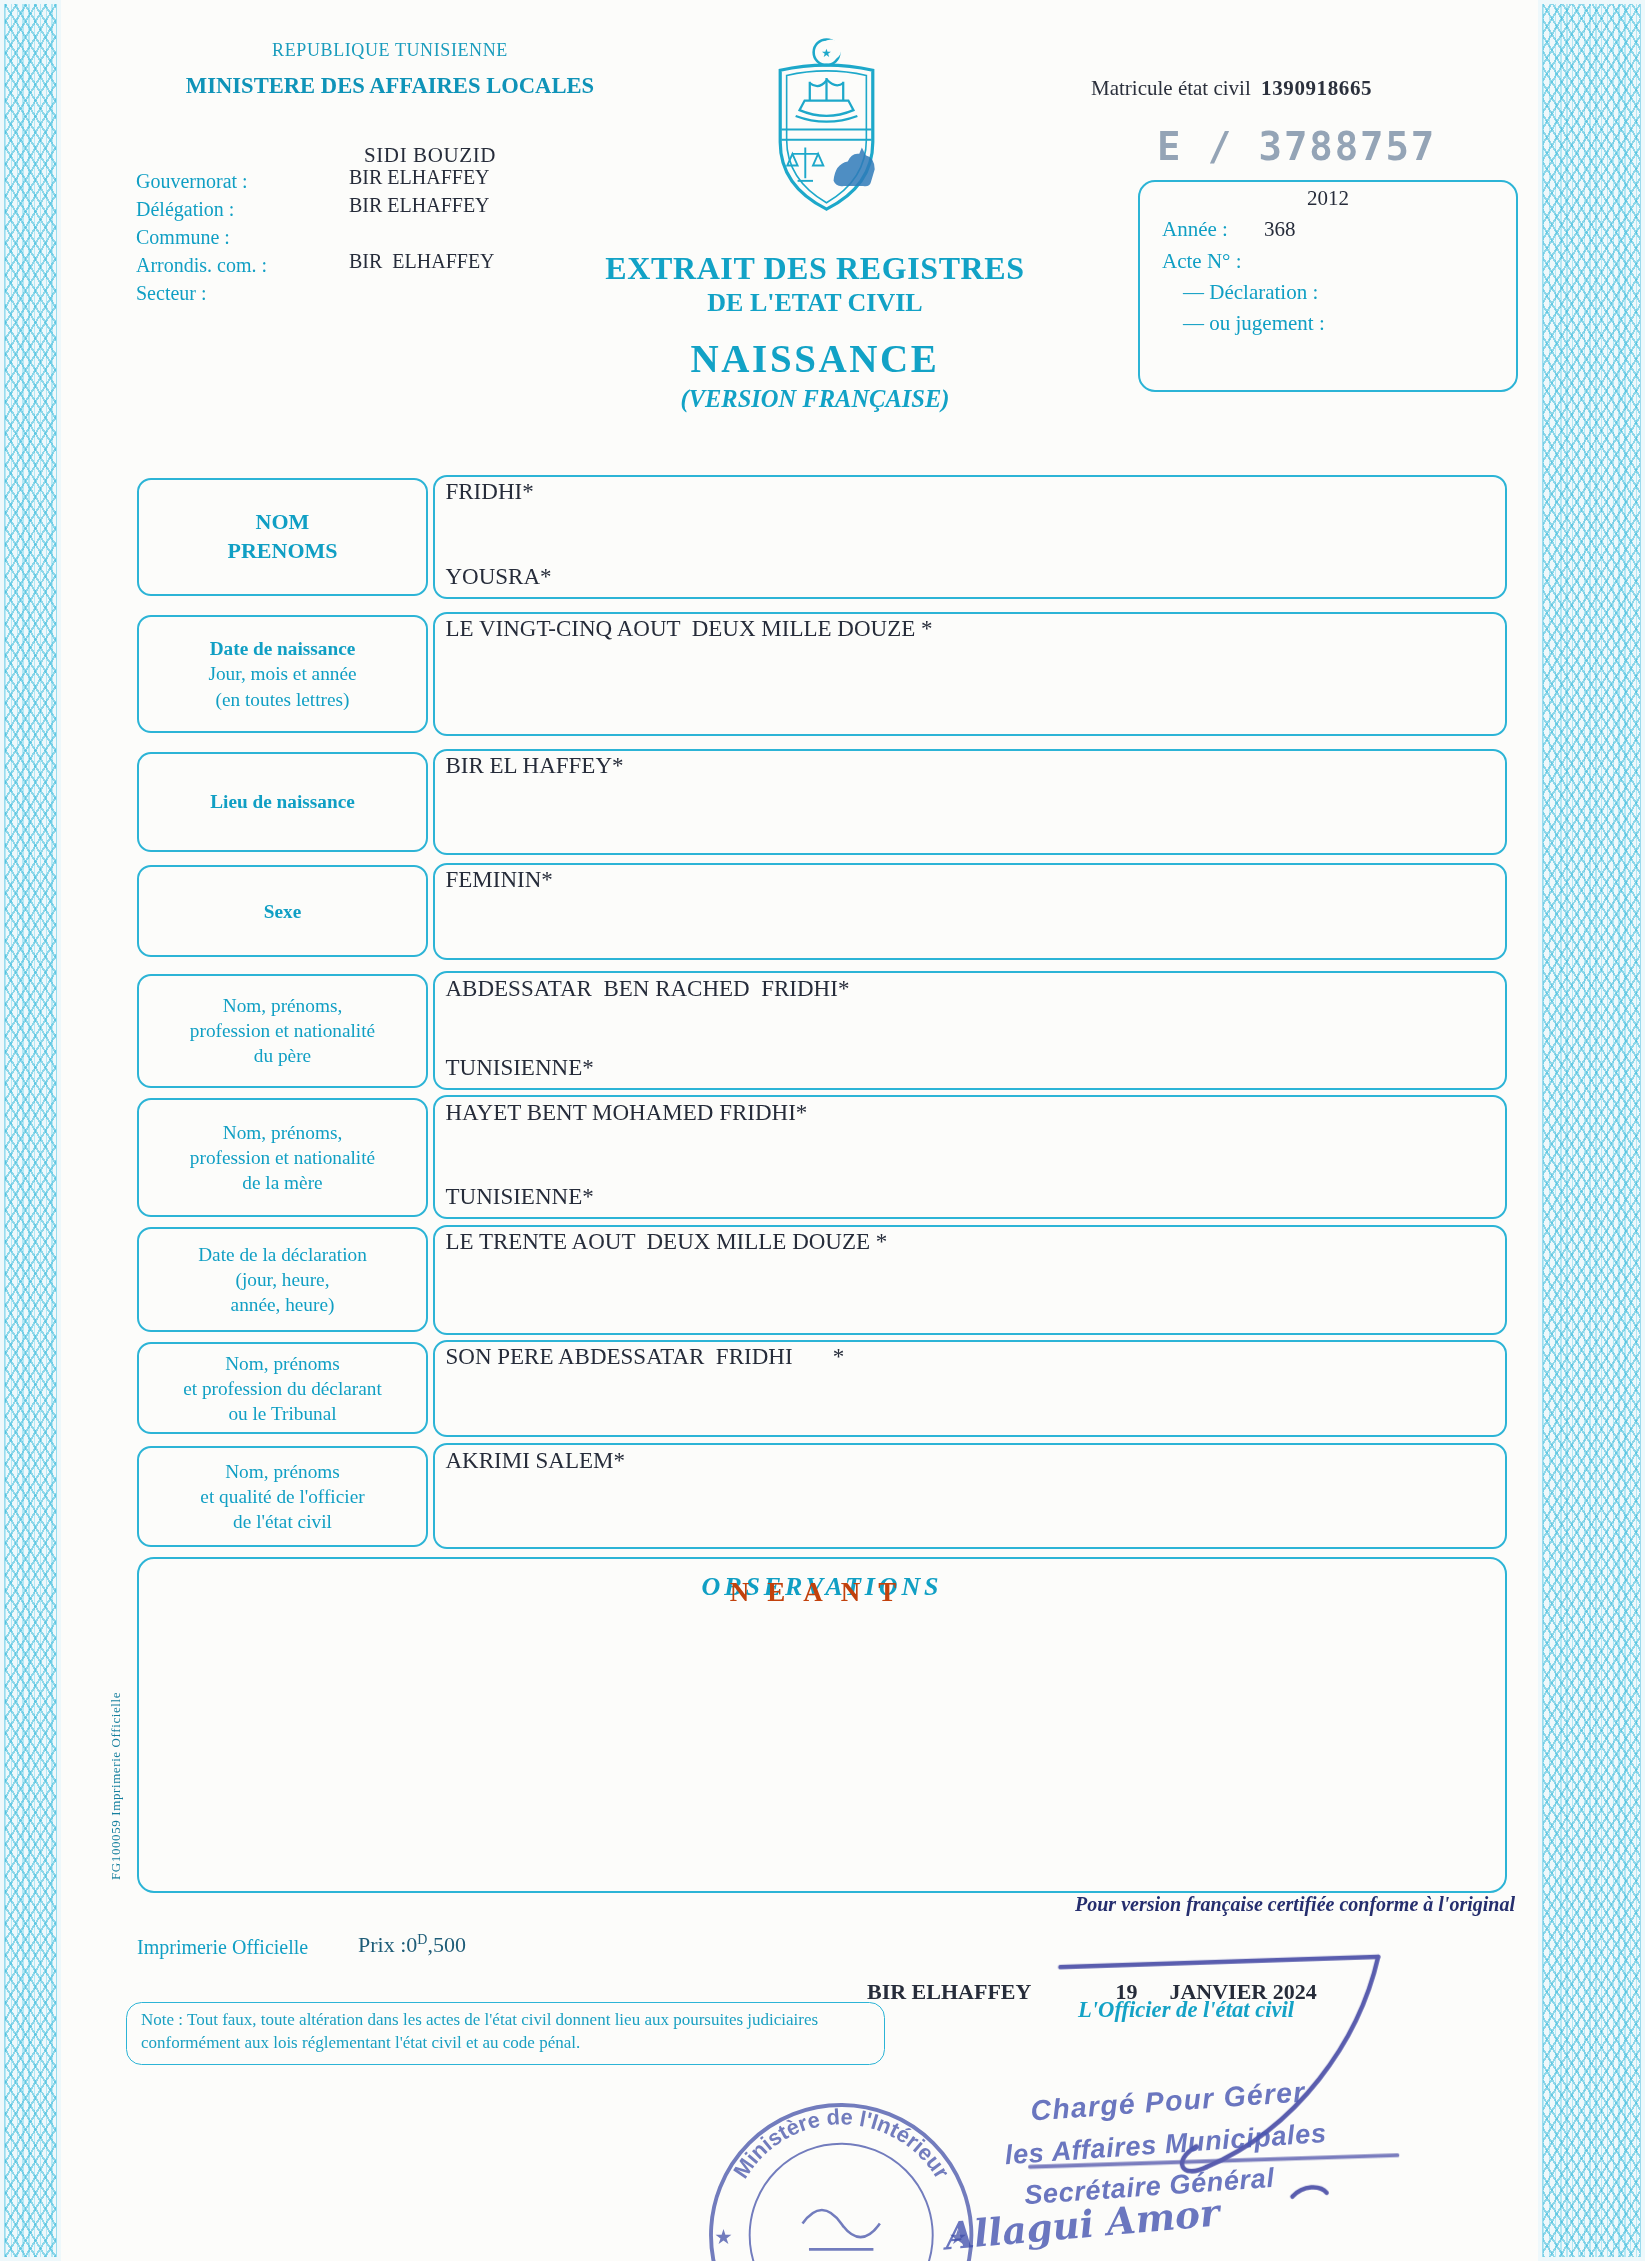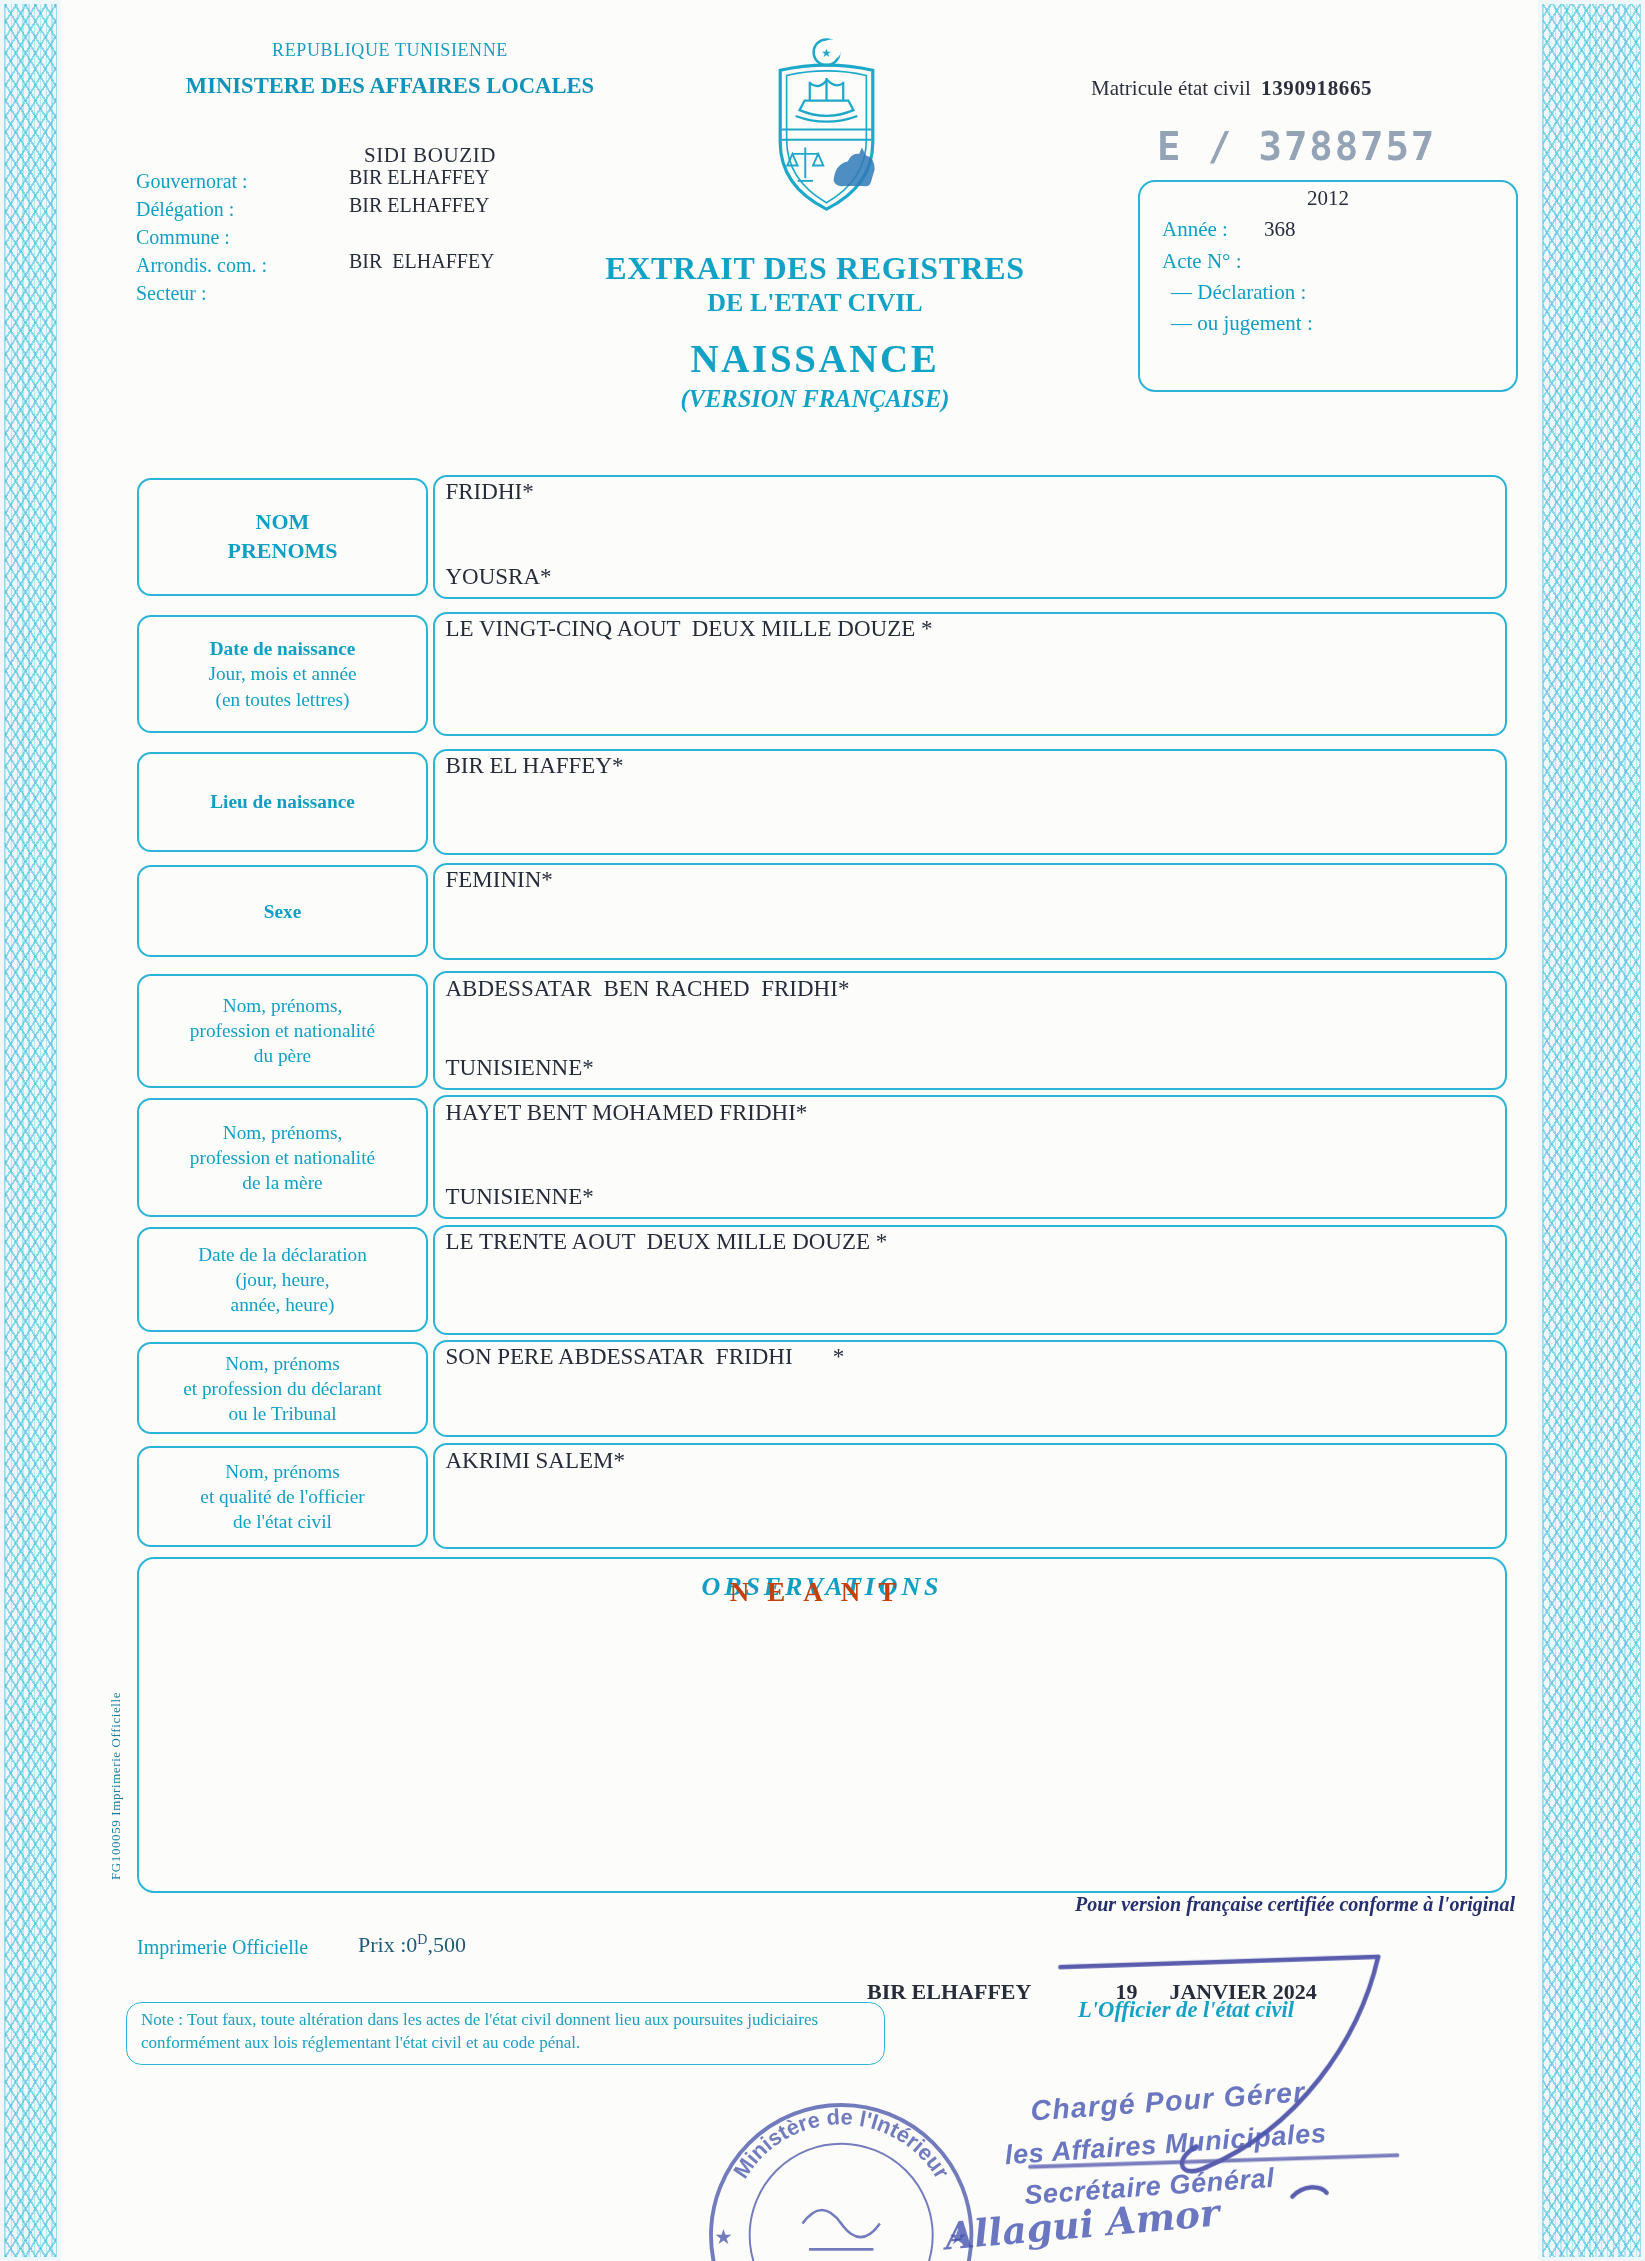--- a/index.html
+++ b/index.html
@@ -51,21 +51,21 @@
   .matricule{position:absolute;left:1091px;top:76px;font-size:21px;color:#2b303c;}
   .matricule b{margin-left:10.3px;letter-spacing:0.6px;}
   .serial{position:absolute;left:1157px;top:124px;font-family:"DejaVu Sans Mono",monospace;
           font-size:39px;font-weight:bold;color:#94a4b6;letter-spacing:1.9px;}
 
   .actebox{position:absolute;left:1138px;top:180px;width:376px;height:208px;
            border:2.6px solid var(--tb);border-radius:17px;font-size:21px;color:var(--tt);}
   .acte-year{ text-align:center;color:var(--dk);margin-top:3.9px;}
   .acte-line{margin:6.4px 0 0 22px;}
   .acte-line .dark{color:var(--dk);margin-left:36px;}
-  .acte-line.indent{margin-left:31px;}
+  .acte-line.indent{margin-left:43px;}
 
   
   .fields{position:absolute;left:137px;top:475px;width:1370px;}
   .frow{display:flex;gap:5.2px;}
   .lbl{flex:0 0 291px;border:2.6px solid var(--tb);border-radius:14px;margin:2.6px 0;
        display:flex;flex-direction:column;justify-content:center;text-align:center;
        color:var(--tt);font-size:19.3px;line-height:1.3;padding:2.6px 6.4px;box-sizing:border-box;}
   .val{flex:1;border:2.6px solid var(--tb);border-radius:14px;box-sizing:border-box;
        padding:1.3px 7.7px 6.4px 10.3px;display:flex;flex-direction:column;justify-content:space-between;
        align-items:flex-start;font-size:23px;color:var(--dk);}

